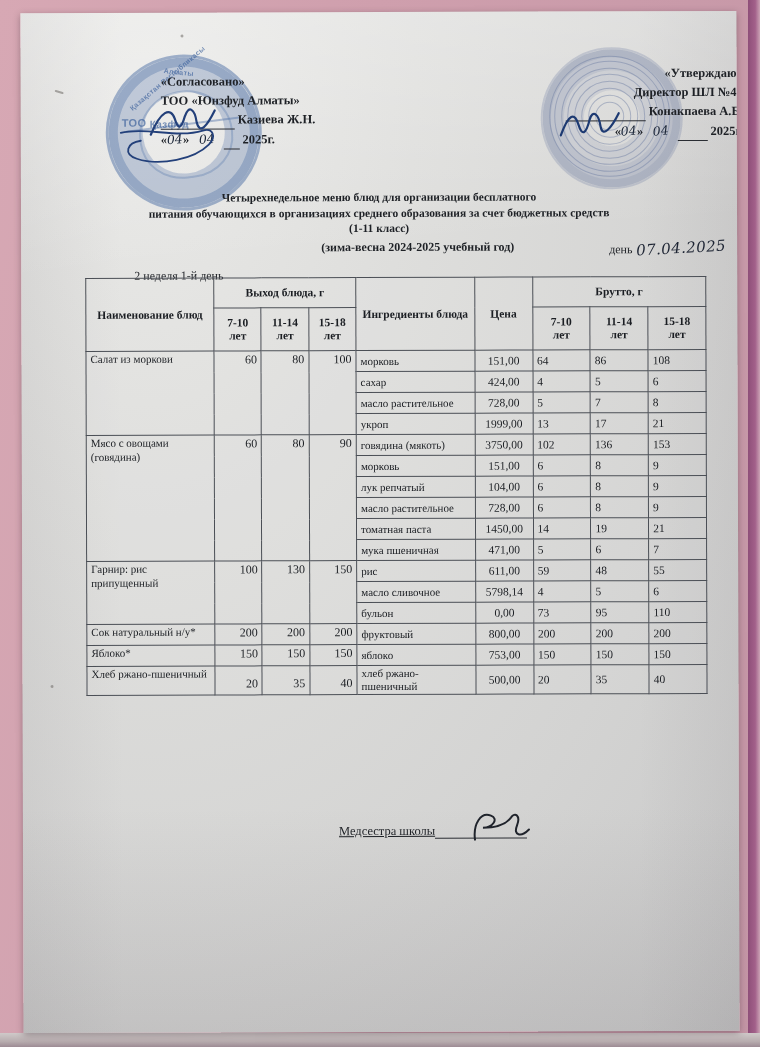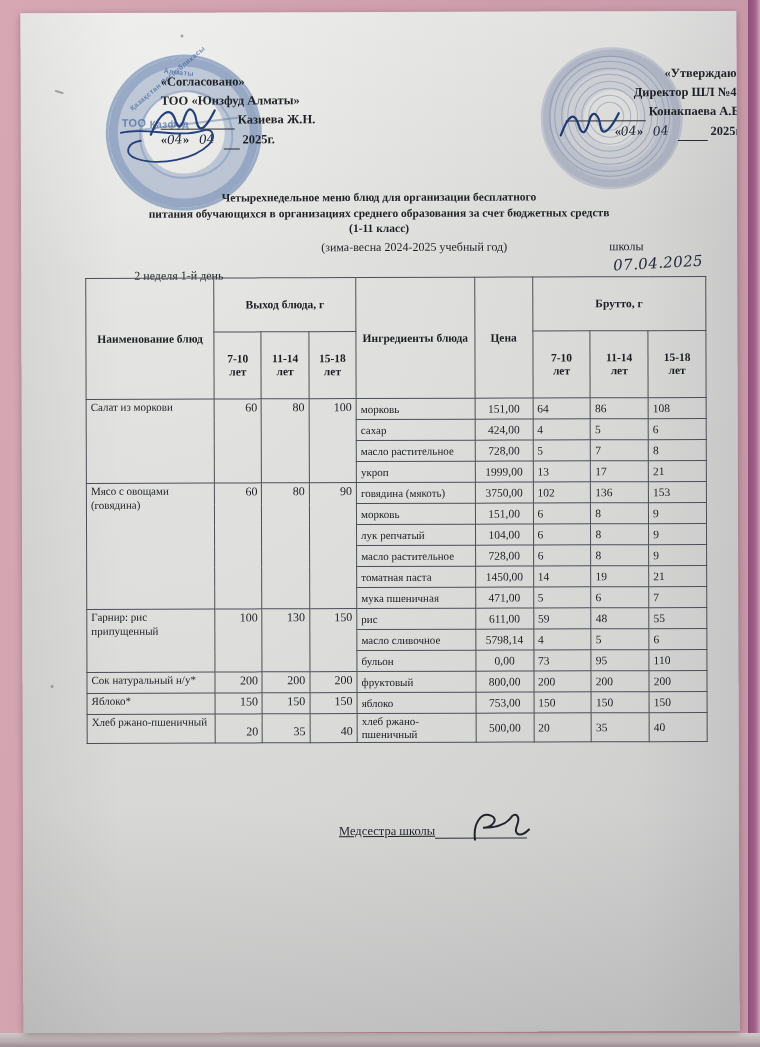--- a/index.html
+++ b/index.html
@@ -192,21 +192,21 @@
   .title-block .t-line { display: block; }
 
   .meta-row {
     position: absolute;
     top: 228px;
     left: 0; right: 0;
     font-size: 12px;
     height: 18px;
   }
   .meta-week { position: absolute; left: 113px; top: 0; margin-top: 28px; }
-  .meta-season { position: absolute; left: 300px; top: 0; }
+  .meta-season { position: absolute; left: 300px; top: 0; font-weight: bold; }
   .meta-date { position: absolute; left: 588px; top: 0; }
   .meta-date .hw {
     font-family: "DejaVu Serif", serif;
     font-style: italic;
     font-size: 15px;
     letter-spacing: 0.4px;
     display: inline-block;
     transform: rotate(-3deg);
     color: #1d2433;
     margin-left: 4px;
@@ -225,21 +225,21 @@
   table.menu th, table.menu td {
     border: 1.15px solid #4b4f56;
     padding: 1px 4px;
     color: #1b1e23;
   }
   table.menu th {
     font-weight: bold;
     text-align: center;
     font-size: 11.5px;
     line-height: 13px;
-    padding: 20px 3px;
+    padding: 8px 3px;
   }
   td.dish {
     vertical-align: top;
     text-align: left;
     padding-top: 2px;
     line-height: 13.5px;
   }
   td.dish-out {
     text-align: right;
     vertical-align: top;
@@ -359,21 +359,21 @@
       <div class="title-block">
         <span class="t-line">Четырехнедельное меню блюд для организации бесплатного</span>
         <span class="t-line">питания обучающихся в организациях среднего образования за счет бюджетных средств</span>
         <span class="t-line">(1-11 класс)</span>
       </div>
 
       <div class="meta-row">
         <span class="meta-week">2 неделя 1-й день</span>
         <span class="meta-season">(зима-весна 2024-2025 учебный год)</span>
         <span class="meta-date">
-          <span>школы</span><span class="hw">07.04.2025</span>
+          <span>день</span><span class="hw">07.04.2025</span>
         </span>
       </div>
 
       <table class="menu">
         <colgroup>
           <col class="c-dish">
             <col class="c-out">
             <col class="c-out">
             <col class="c-out">
           <col class="c-ing">

